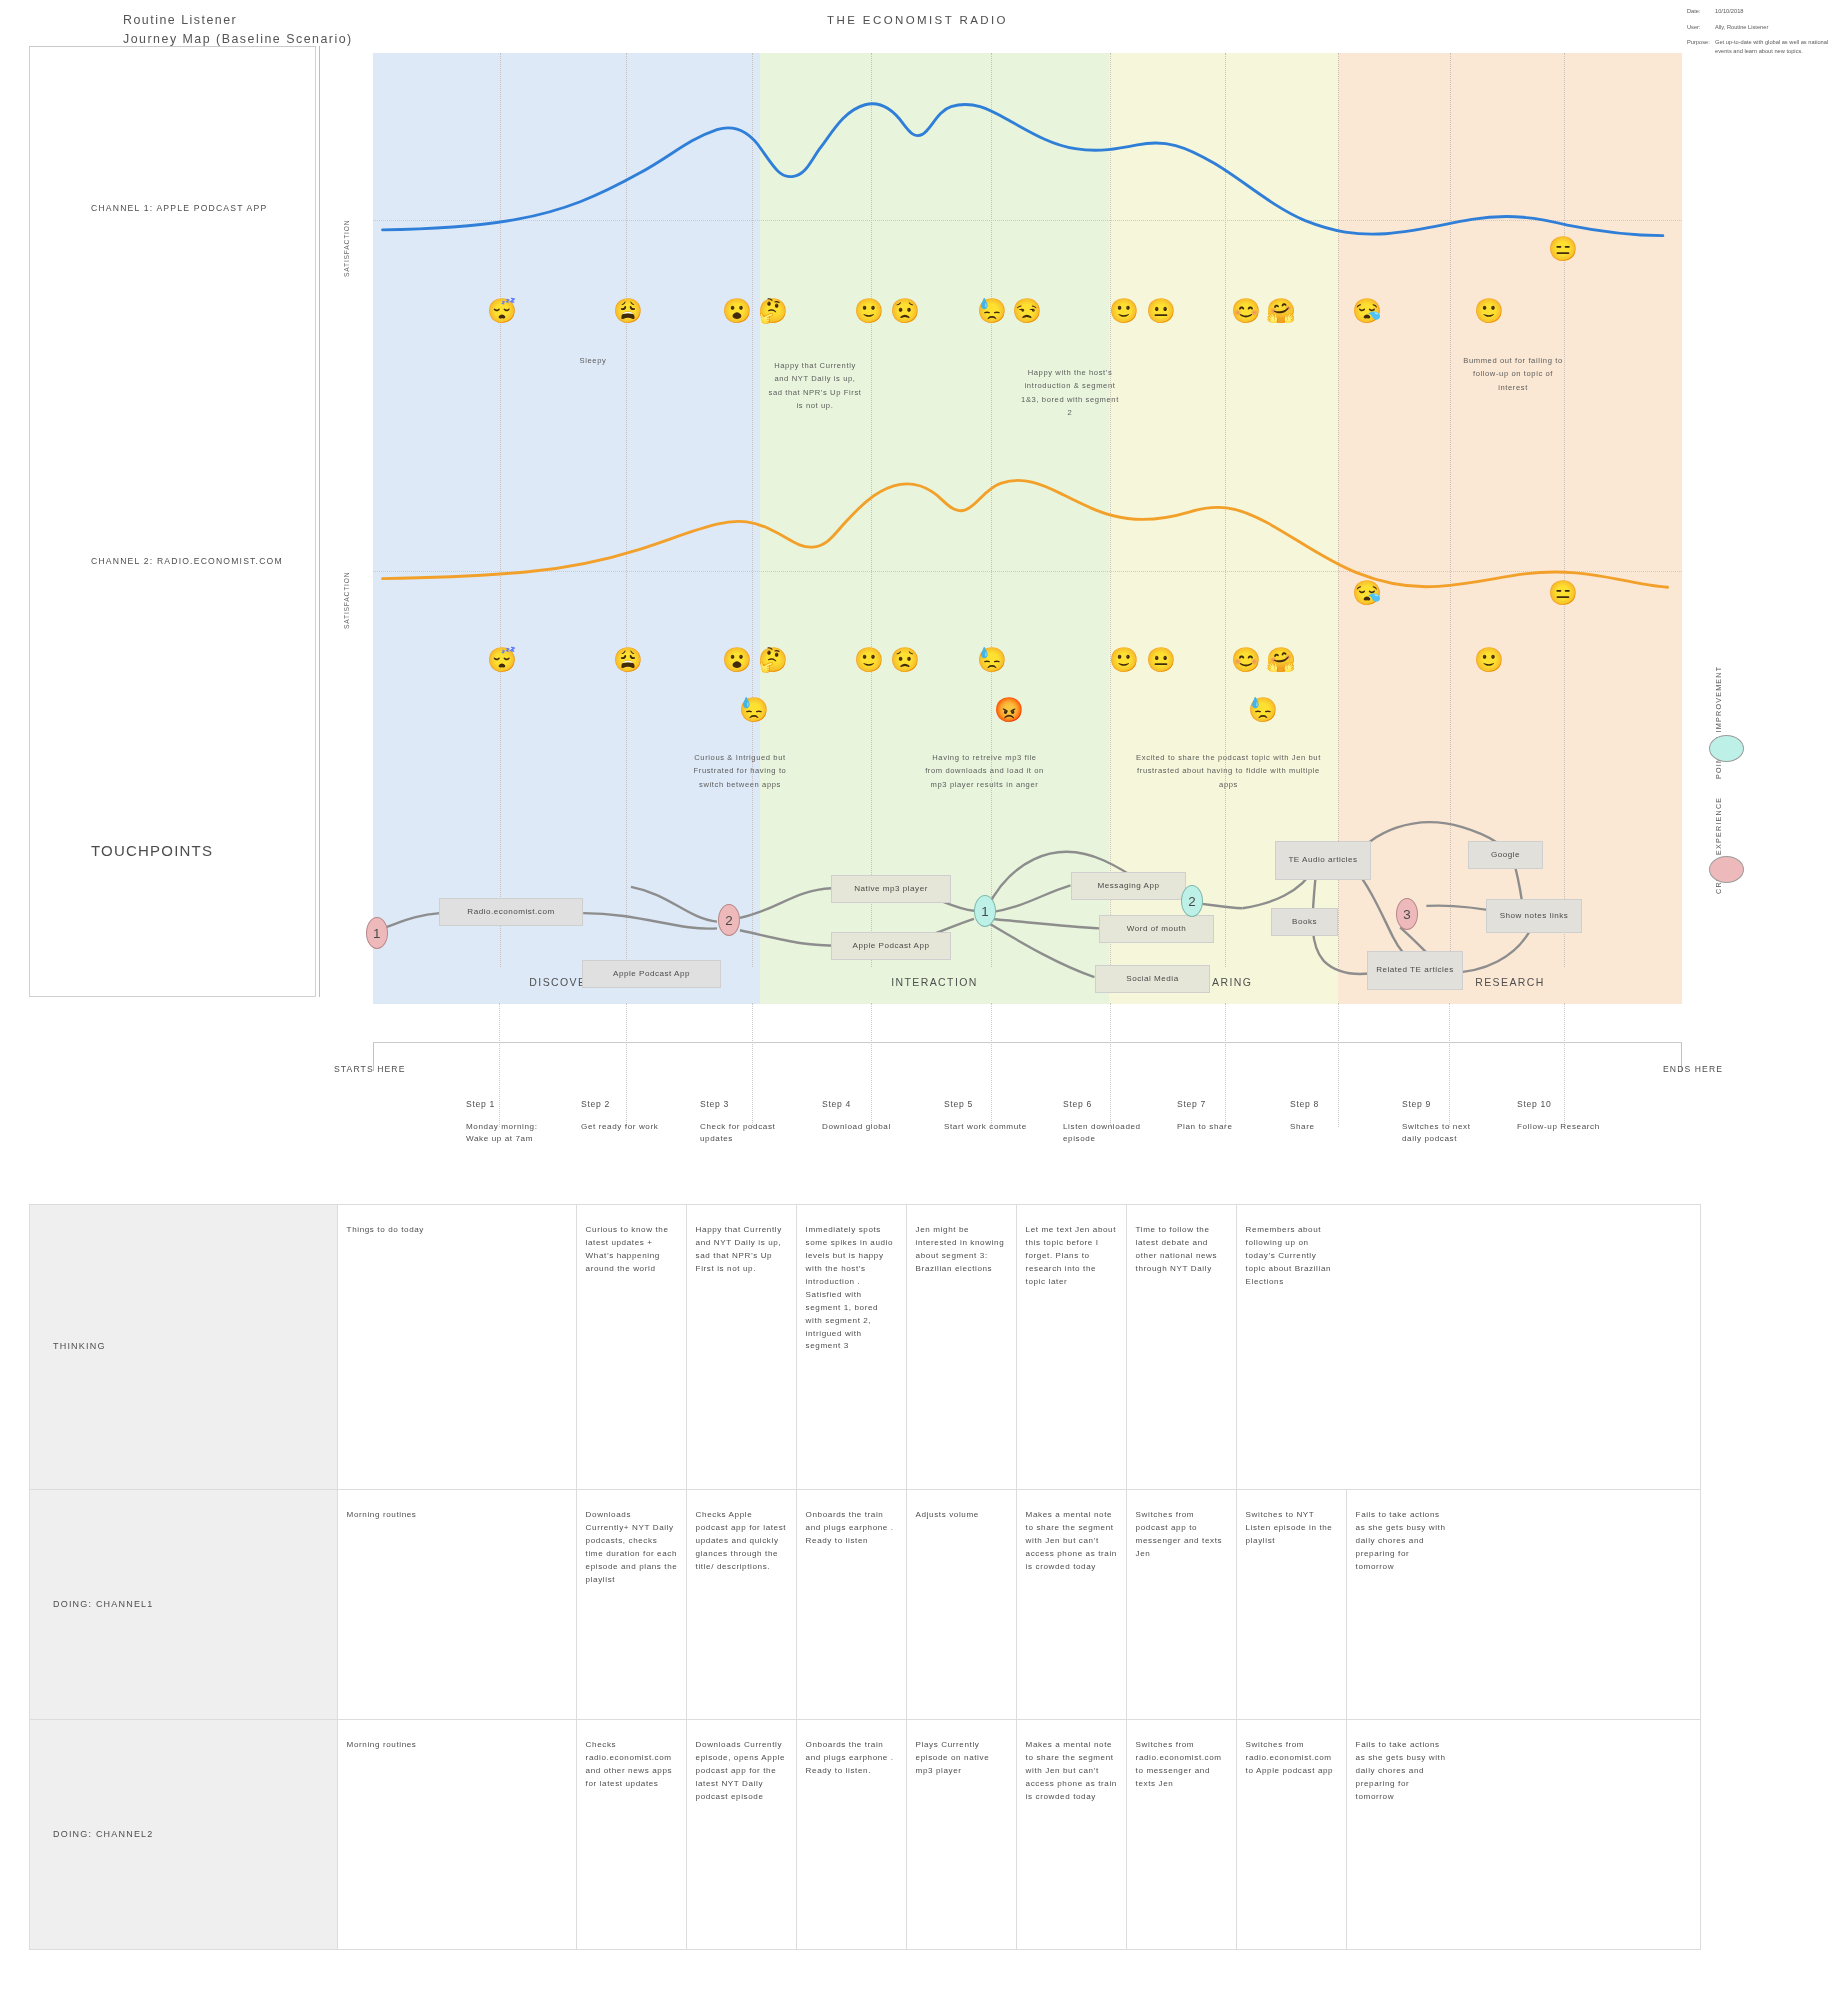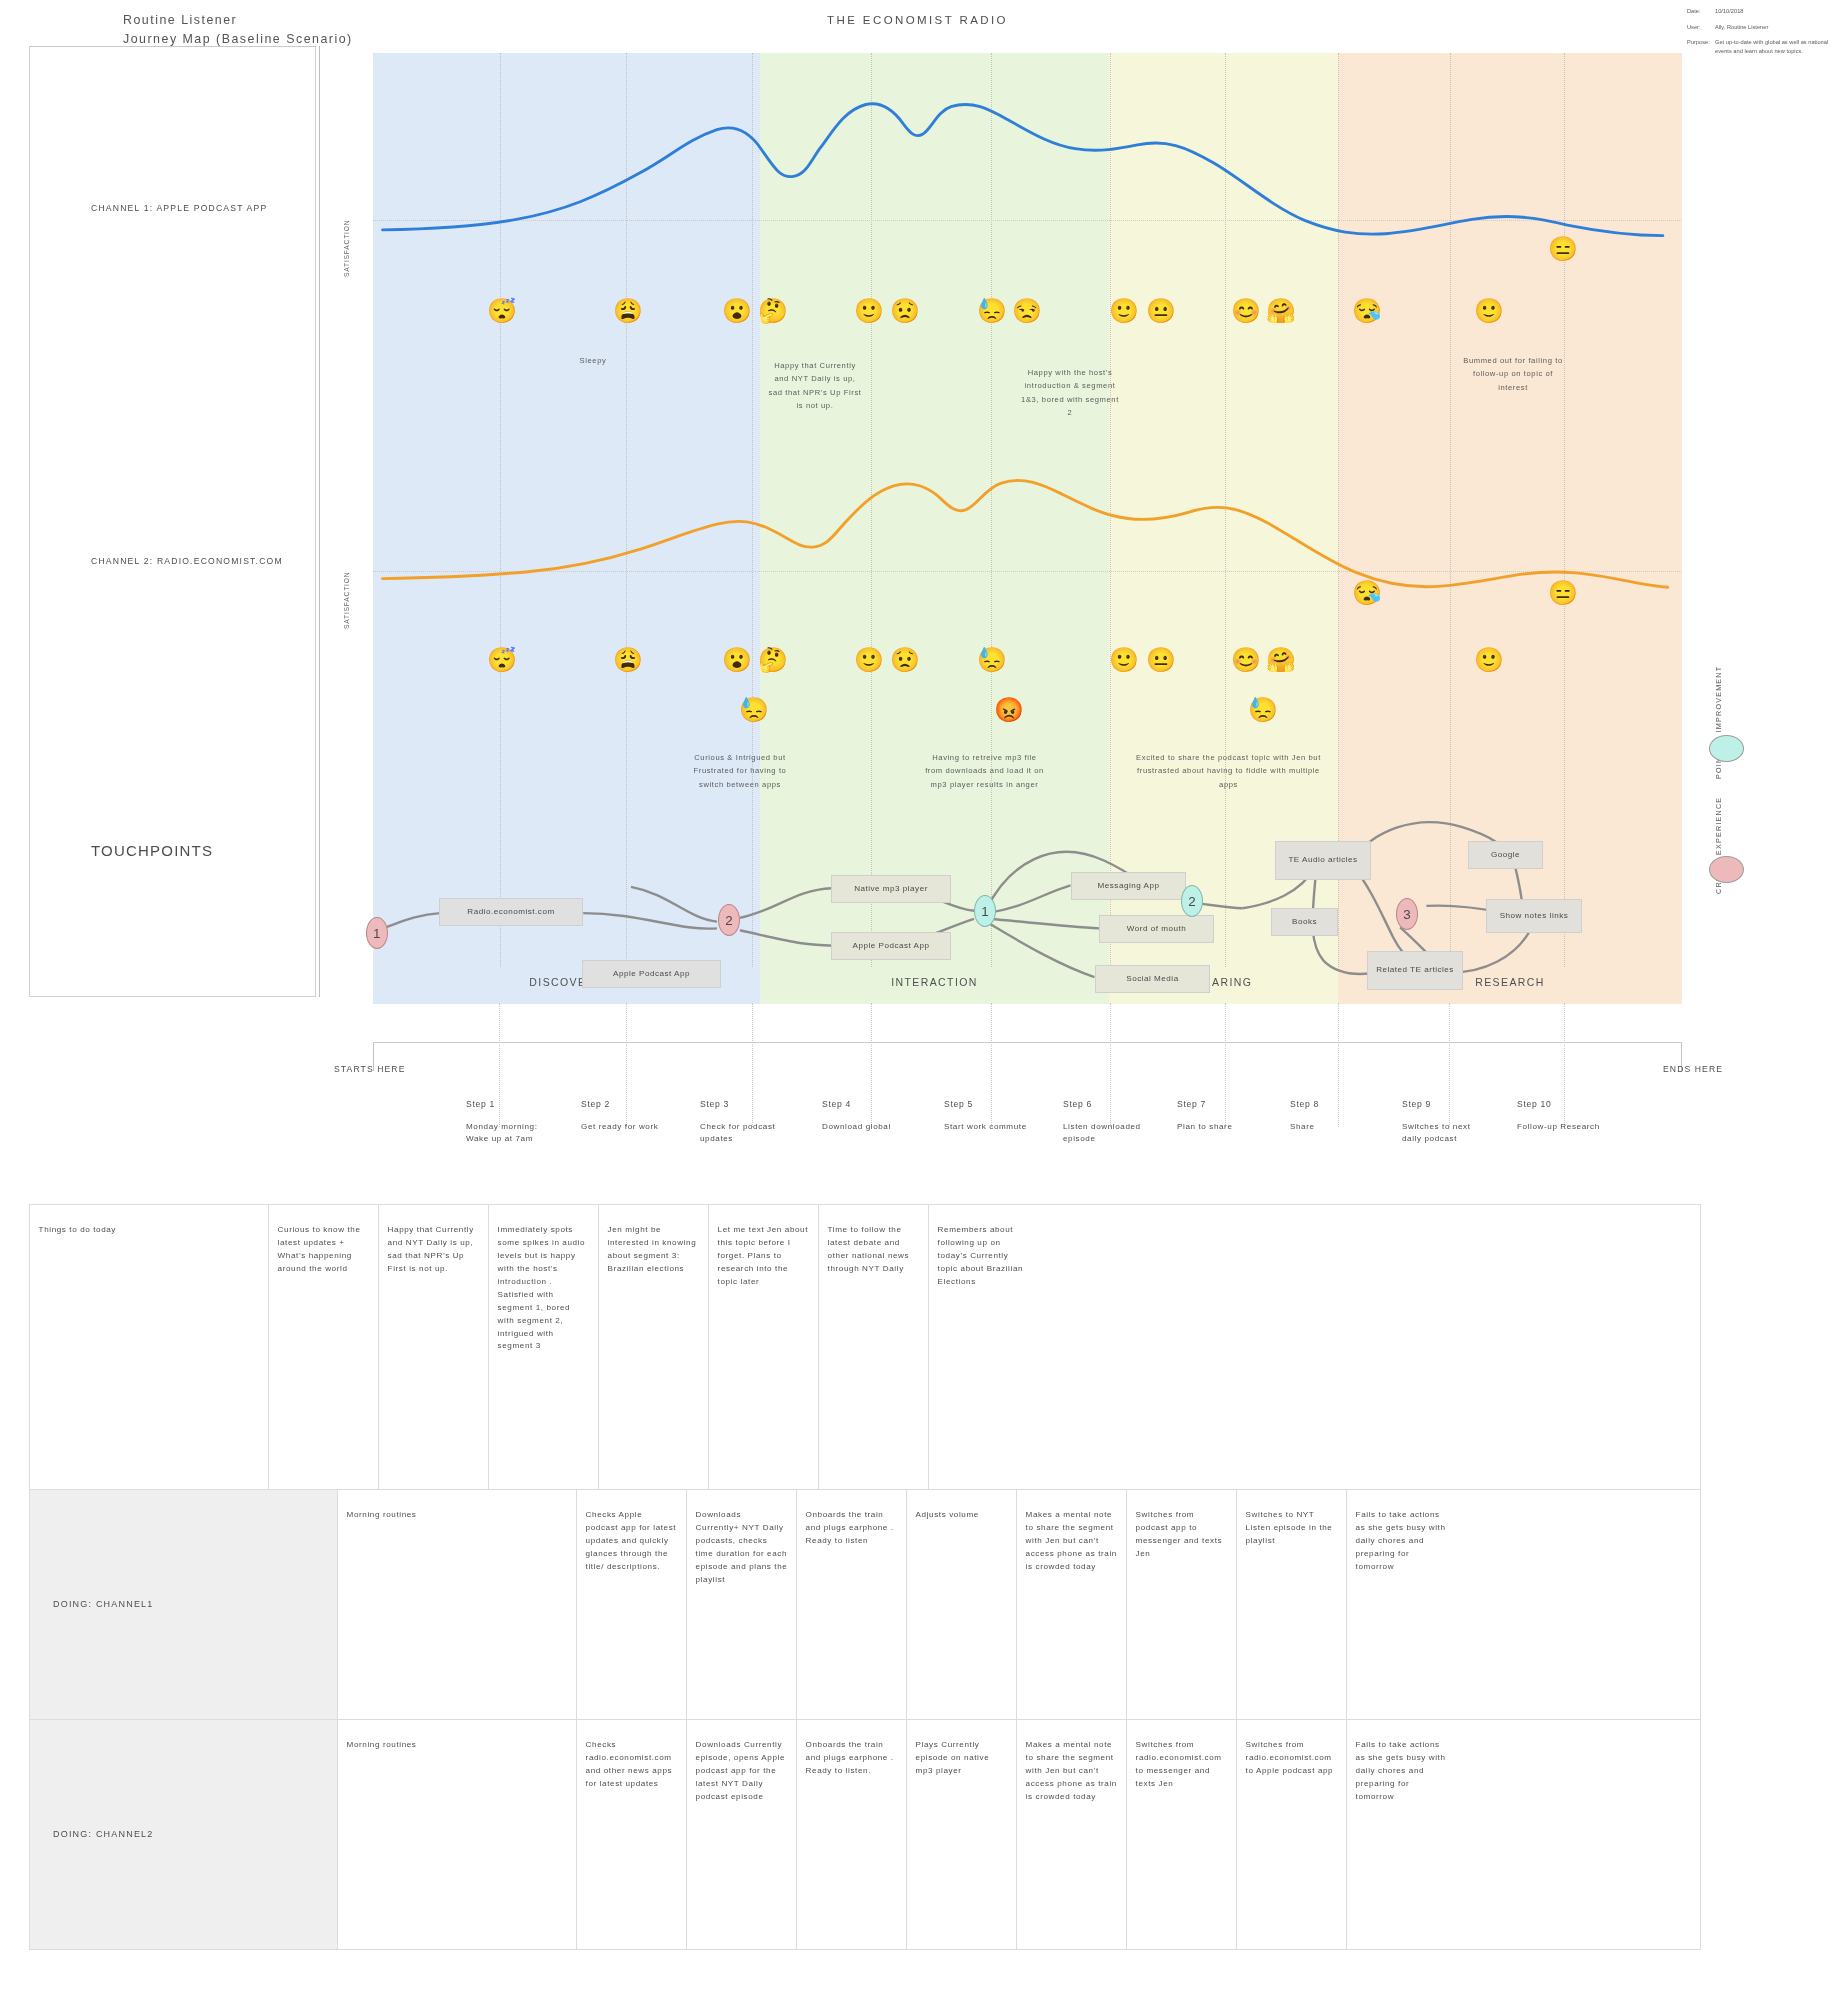--- a/index.html
+++ b/index.html
@@ -375,35 +375,36 @@
   <div class="d">Switches to next daily podcast</div>
 </div>
 <div class="step" style="left:1517px; top:1099px; width:93px;">
   <div class="n">Step 10</div>
   <div class="d">Follow-up Research</div>
 </div>
 
 <div id="table">
 
   <div class="trow r-think">
+    <div class="tcell rowhead">THINKING</div>
     <div class="tcell c-wide">Things to do today</div>
     <div class="tcell c-std">Curious to know the latest updates + What’s happening around the world</div>
     <div class="tcell c-std">Happy that Currently and NYT Daily is up, sad that NPR’s Up First is not up.</div>
     <div class="tcell c-std">Immediately spots some spikes in audio levels but is happy with the host’s introduction . Satisfied with segment 1, bored with segment 2, intrigued with segment 3</div>
     <div class="tcell c-std">Jen might be interested in knowing about segment 3: Brazilian elections</div>
     <div class="tcell c-std">Let me text Jen about this topic before I forget. Plans to research into the topic later</div>
     <div class="tcell c-std">Time to follow the latest debate and other national news through NYT Daily</div>
     <div class="tcell c-std">Remembers about following up on today’s Currently topic about Brazilian Elections</div>
   </div>
 
   <div class="trow r-doing1">
     <div class="tcell rowhead">DOING: CHANNEL1</div>
     <div class="tcell c-wide">Morning routines</div>
+    <div class="tcell c-std">Downloads Currently+ NYT Daily podcasts, checks time duration for each episode and plans the playlist</div>
     <div class="tcell c-std">Checks Apple podcast app for latest updates and quickly glances through the title/ descriptions.</div>
-    <div class="tcell c-std">Downloads Currently+ NYT Daily podcasts, checks time duration for each episode and plans the playlist</div>
     <div class="tcell c-std">Onboards the train and plugs earphone . Ready to listen</div>
     <div class="tcell c-std">Adjusts volume</div>
     <div class="tcell c-std">Makes a mental note to share the segment with Jen but can’t access phone as train is crowded today</div>
     <div class="tcell c-std">Switches from podcast app to messenger and texts Jen</div>
     <div class="tcell c-std">Switches to NYT Listen episode in the playlist</div>
     <div class="tcell c-std">Fails to take actions as she gets busy with daily chores and preparing for tomorrow</div>
   </div>
 
   <div class="trow r-doing2">
     <div class="tcell rowhead">DOING: CHANNEL2</div>

